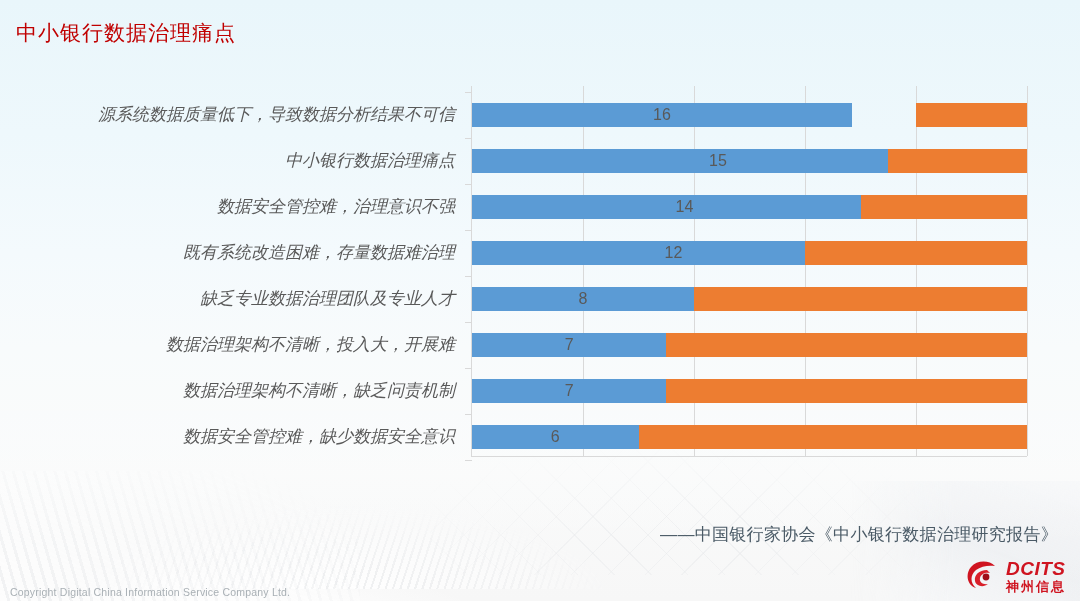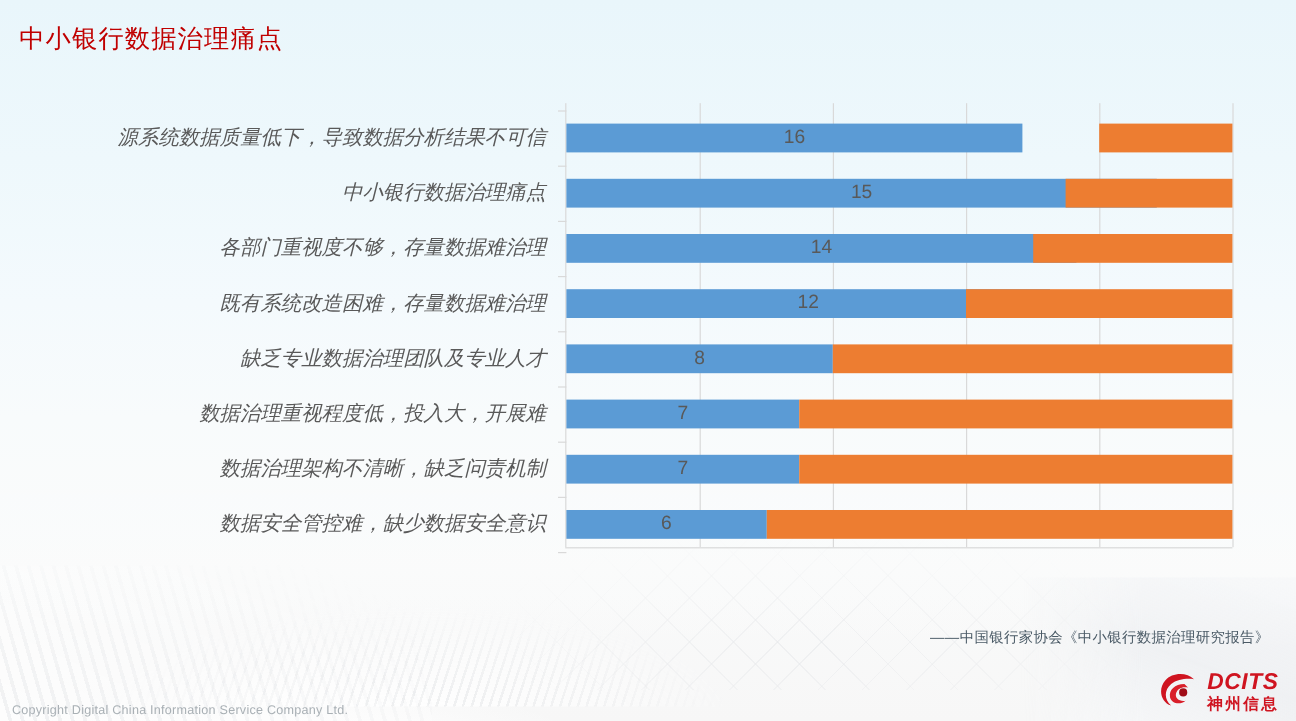--- a/index.html
+++ b/index.html
@@ -94,21 +94,21 @@
   .seg.blue{left:0;background:#5b9bd5;}
   .seg.orange{background:#ed7d31;right:0;}
   .bar-value{
     position:absolute;top:2px;left:0;width:100%;
     text-align:center;font-size:16px;color:#595959;line-height:20px;
   }
 
   
   #source-note{
     position:absolute;right:22px;top:523px;
-    font-size:12px;color:#4a5a66;white-space:nowrap;letter-spacing:.3px;
+    font-size:17px;color:#4a5a66;white-space:nowrap;letter-spacing:.3px;
   }
 
   
   #copyright{
     position:absolute;left:10px;top:586px;
     font-size:10.5px;color:#a9b0b5;white-space:nowrap;letter-spacing:.2px;
   }
 
   
   #logo{
@@ -136,24 +136,24 @@
   <div class="rightband"></div>
   <div class="haze"></div>
 </div>
 
 <div id="page-title">中小银行数据治理痛点</div>
 
 <div id="chart">
   <div id="cat-labels">
       <div class="cat-label" style="top: 18px;">源系统数据质量低下，导致数据分析结果不可信</div>
       <div class="cat-label" style="top: 64px;">中小银行数据治理痛点</div>
-      <div class="cat-label" style="top: 110px;">各部门重视度不够，存量数据难治理</div>
+      <div class="cat-label" style="top: 110px;">数据安全管控难，治理意识不强</div>
       <div class="cat-label" style="top: 156px; text-align: center;">既有系统改造困难，存量数据难治理</div>
       <div class="cat-label" style="top: 202px;">缺乏专业数据治理团队及专业人才</div>
-      <div class="cat-label" style="top: 248px;">数据治理重视程度低，投入大，开展难</div>
+      <div class="cat-label" style="top: 248px;">数据治理架构不清晰，投入大，开展难</div>
       <div class="cat-label" style="top: 294px;">数据治理架构不清晰，缺乏问责机制</div>
       <div class="cat-label" style="top: 340px;">数据安全管控难，缺少数据安全意识</div>
     </div>
   <div id="plot">
       <div class="gridline" style="left: 111px;"></div>
       <div class="gridline" style="left: 222px;"></div>
       <div class="gridline" style="left: 333px;"></div>
       <div class="gridline" style="left: 444px;"></div>
       <div class="gridline" style="left: 555px;"></div>
       <div class="ytick" style="top: 6px;"></div>

